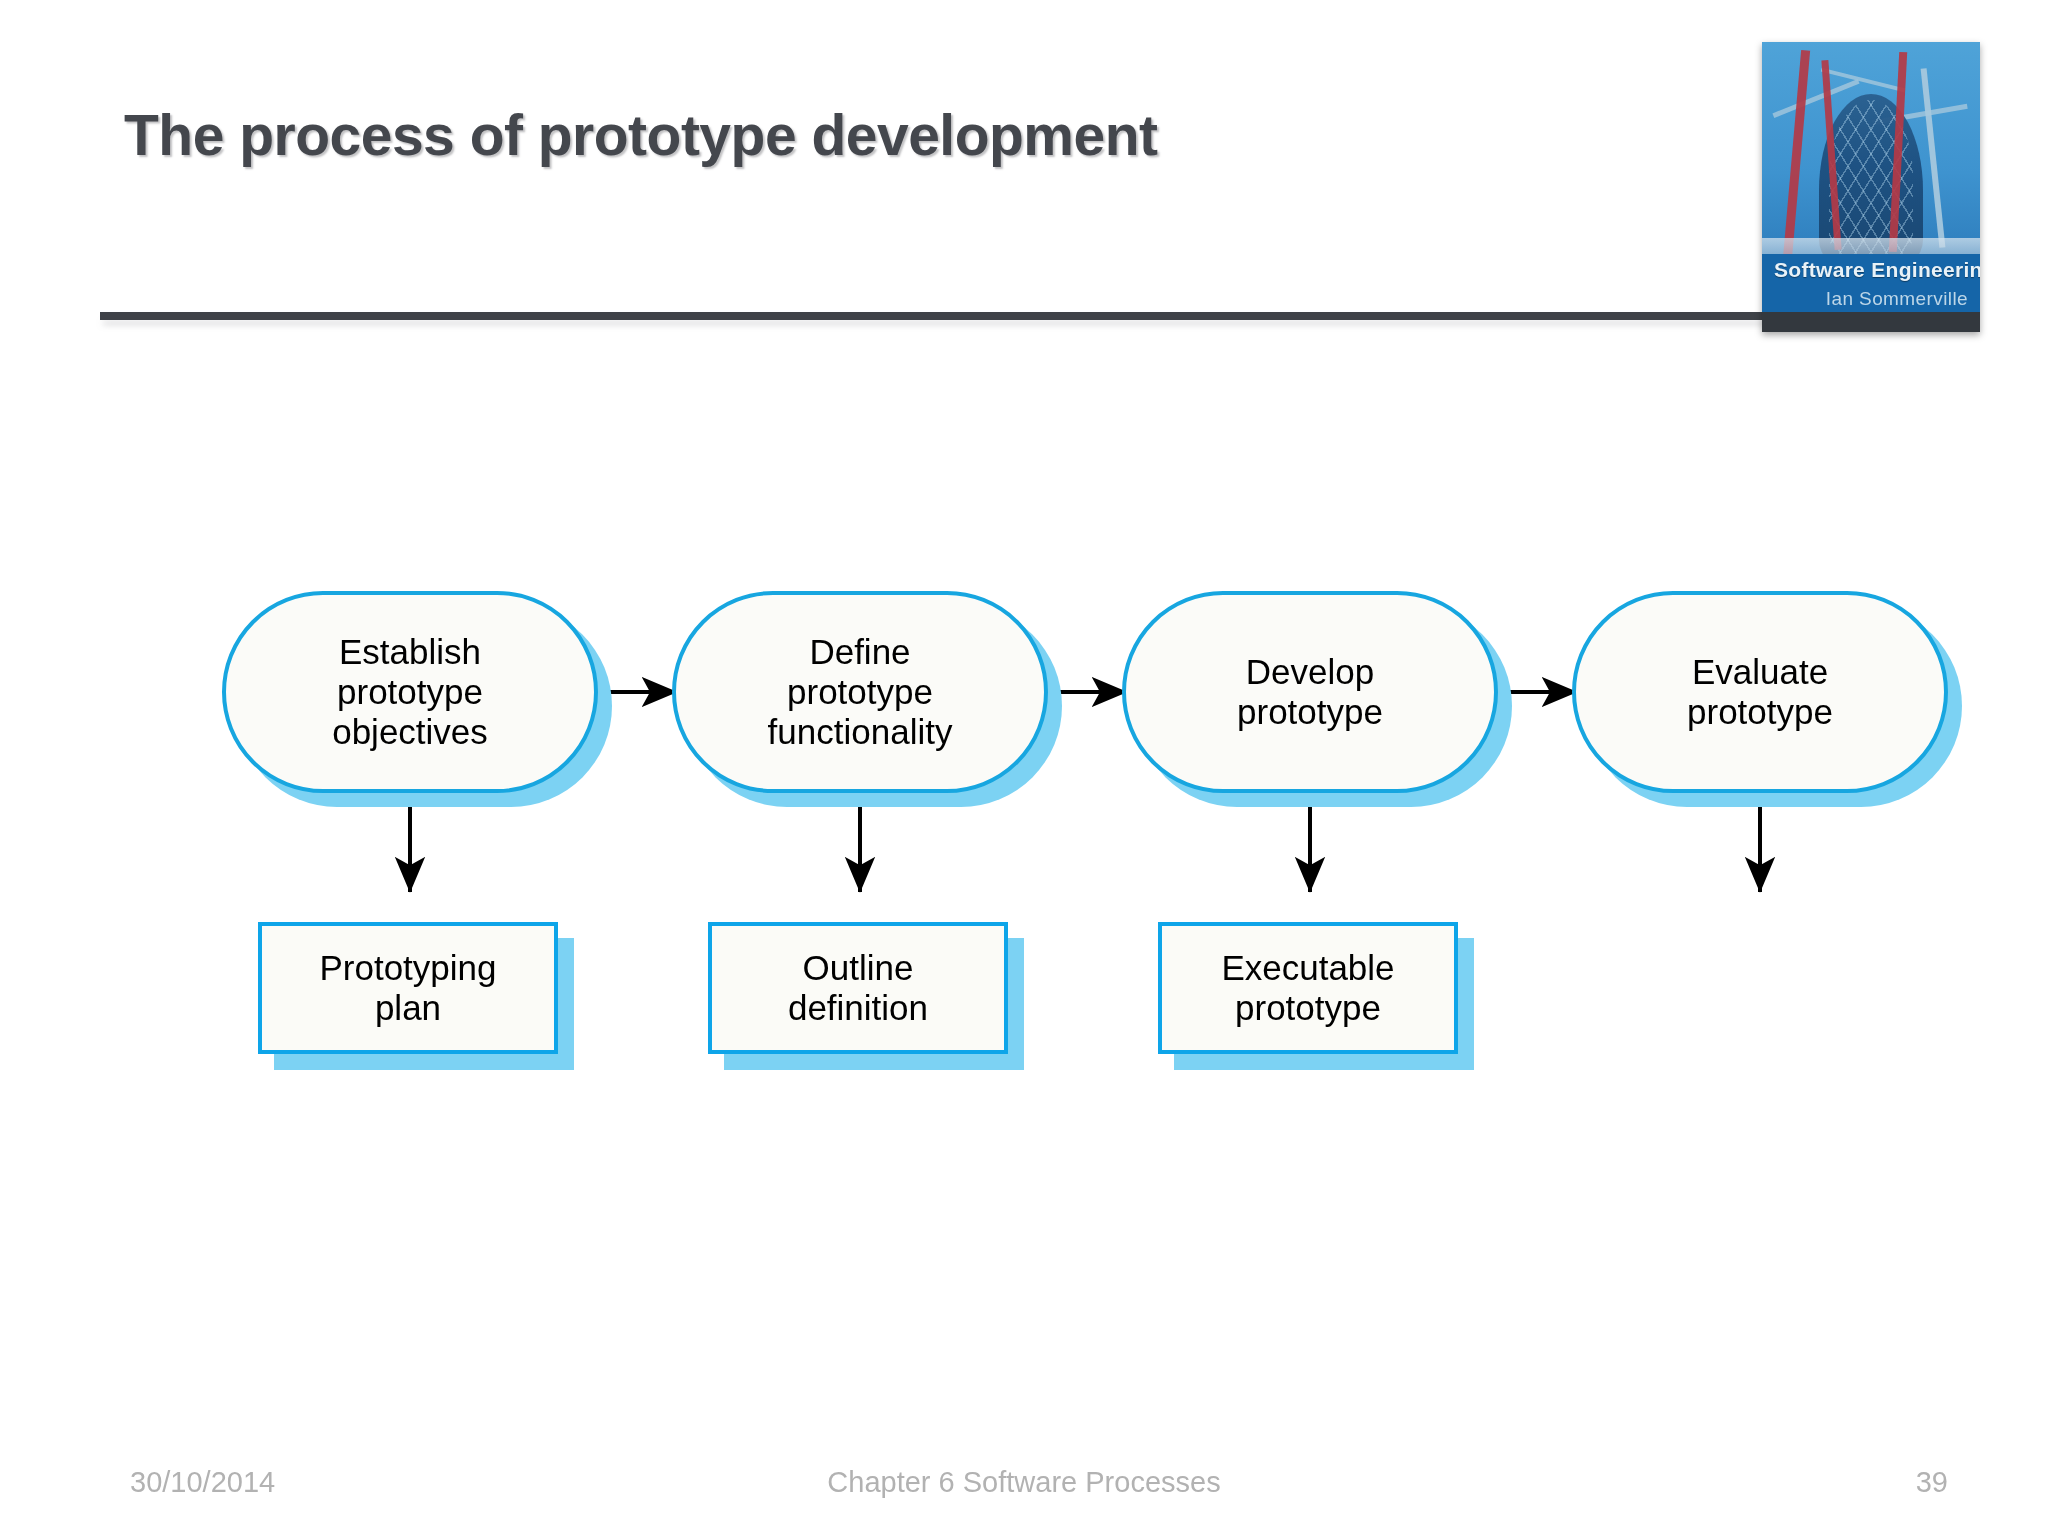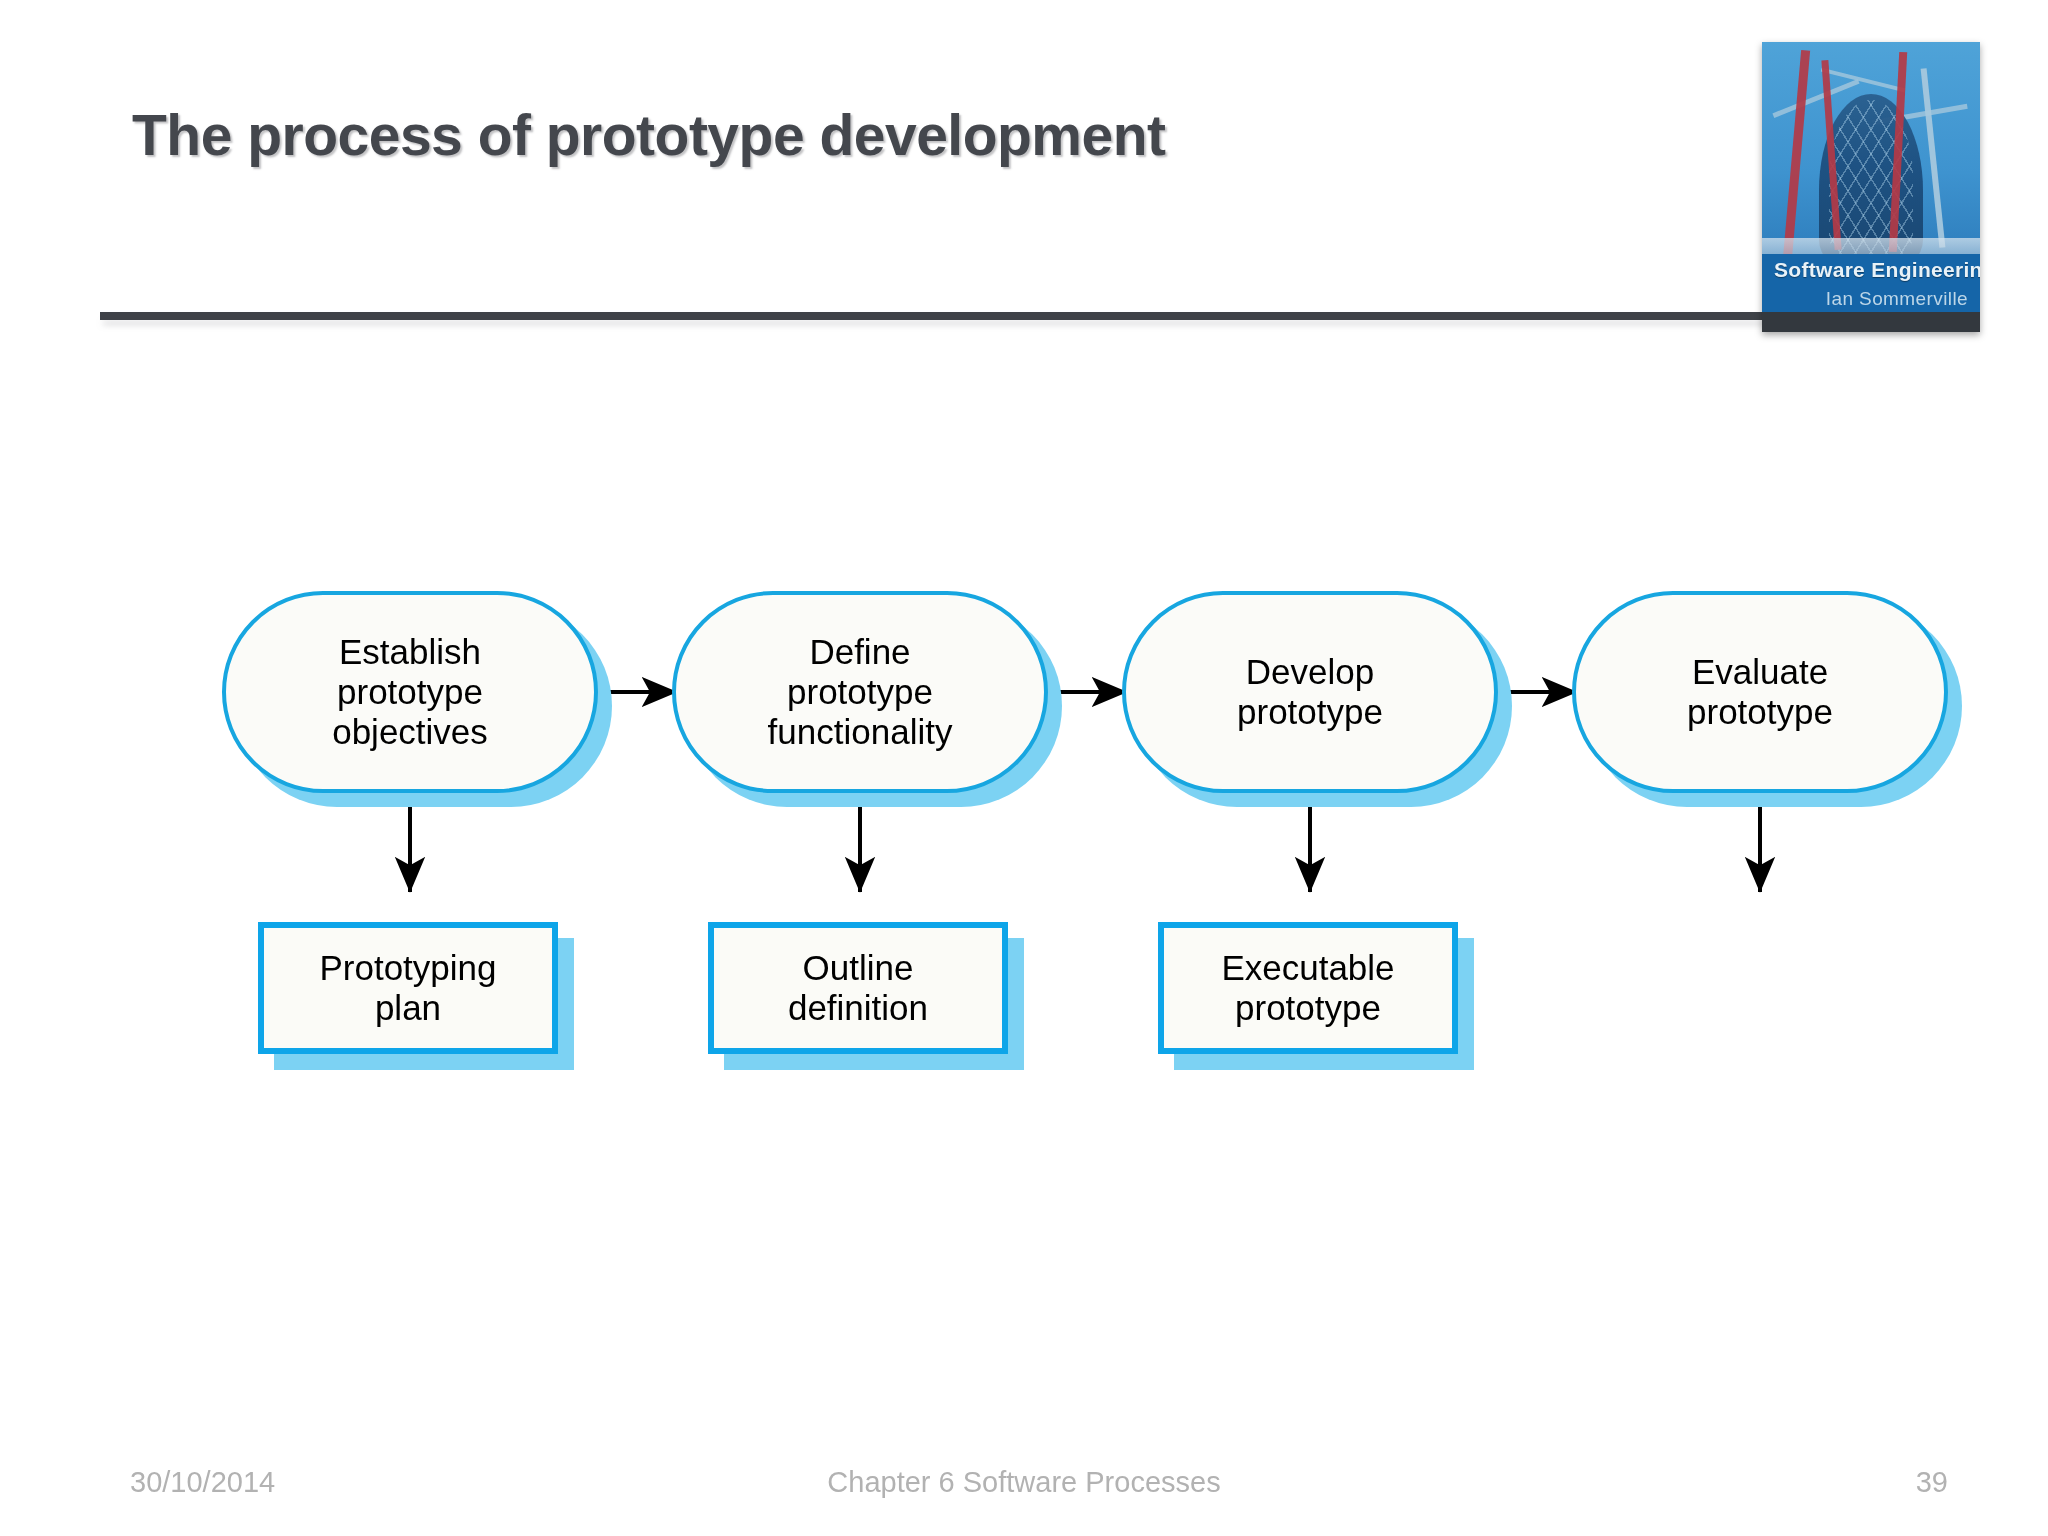--- a/index.html
+++ b/index.html
@@ -28,21 +28,20 @@
     position: absolute;
     left: 124px;
     top: 102px;
     width: 1600px;
     font-size: 57px;
     font-weight: bold;
     color: #44474d;
     letter-spacing: -0.5px;
     text-shadow: 2px 2px 2px rgba(120,120,125,0.45);
     white-space: nowrap;
-    margin-left: 8px;
   }
 
   
   .title-rule {
     position: absolute;
     left: 100px;
     top: 312px;
     width: 1876px;
     height: 8px;
     background: #3f4248;
@@ -212,21 +211,21 @@
     height: 132px;
     background: #7cd2f3;
   }
   .artifact .body {
     position: absolute;
     left: 0;
     top: 0;
     width: 300px;
     height: 132px;
     box-sizing: border-box;
-    border: 6px solid #0ea5e9;
+    border: 4px solid #0ea5e9;
     background: #fbfbf7;
     display: flex;
     align-items: center;
     justify-content: center;
   }
   .artifact .label {
     font-size: 35px;
     line-height: 1.14;
     color: #000000;
     text-align: center;

